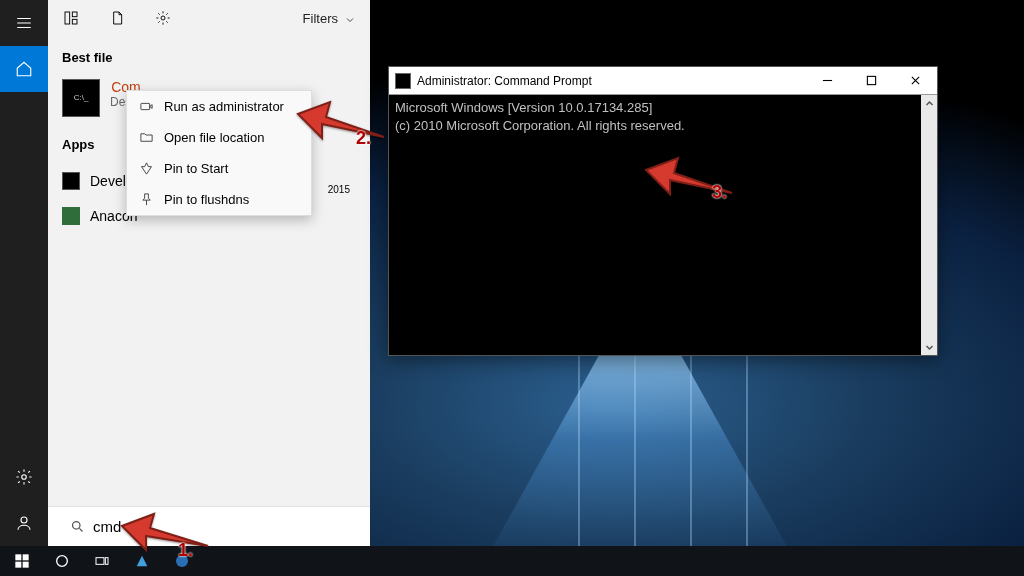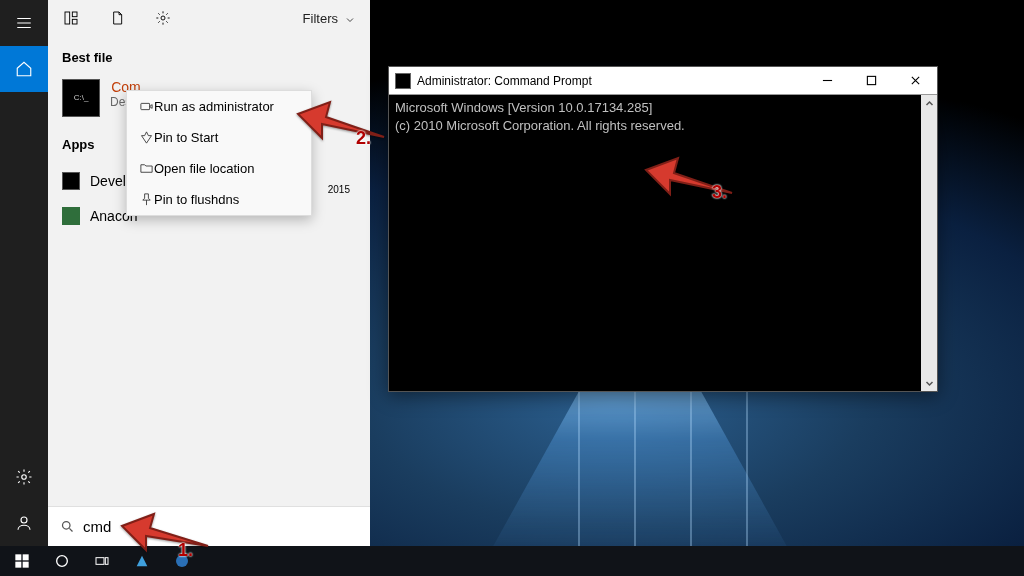--- a/index.html
+++ b/index.html
@@ -39,39 +39,39 @@
   .result-row .ttl { font-size:14px; color:#c2410c;text-align:right; }
   .result-row .sub { font-size:12px; color:#6a6a6a; }
   .apps-row { display:flex; align-items:center; gap:10px; padding:6px 0; font-size:14px; }
   .apps-row .year { margin-left:auto; padding-right:12px; font-size:10px;margin-top:18px; }
   .mini-ico { width:18px; height:18px; background:#000; border:1px solid #555; }
 
   .ctx-menu {
     position:absolute; left:126px; top:90px; width:186px; background:#f9f9f9;
     box-shadow:0 4px 12px rgba(0,0,0,.25); border:1px solid #ddd; font-size:13px;
   }
-  .ctx-item { display:flex; align-items:center; gap:0; padding:8px 12px; }
+  .ctx-item { display:flex; align-items:center; gap:10px; padding:8px 12px; }
   .ctx-item svg { width:15px; height:15px; stroke:#333; fill:none; stroke-width:1.4; }
 
   .search-box {
     position:absolute; left:48px; bottom:30px; width:322px; height:40px; background:#fff;
-    display:flex; align-items:center; padding:0 12px; gap:8px; border-top:1px solid #e0e0e0;
+    display:flex; align-items:center; padding:0 22px; gap:8px; border-top:1px solid #e0e0e0;
   }
   .search-box svg { width:15px; height:15px; stroke:#555; fill:none; stroke-width:2; }
   .search-box .q { font-size:15px; color:#000; }
 
   .taskbar {
     position:absolute; left:0; right:0; bottom:0; height:30px; background:#101318;
     display:flex; align-items:center; gap:16px; padding-left:10px; color:#fff;
   }
   .taskbar svg { width:16px; height:16px; fill:#fff; }
   .tb-icon { display:flex; align-items:center; justify-content:center; width:24px; height:30px; }
 
   .cmd-window {
-    position:absolute; left:388px; top:66px; width:550px; height:326px;
+    position:absolute; left:388px; top:66px; width:550px; height:290px;
     background:#000; border:1px solid #555; display:flex; flex-direction:column;
     box-shadow:0 4px 18px rgba(0,0,0,.45);
   }
   .cmd-title {
     height:28px; background:#fff; color:#000; display:flex; align-items:center; font-size:12px;
     padding-left:6px; border-bottom:1px solid #999;
   }
   .cmd-title .titlebar-ico { width:16px;height:16px;background:#000;border:1px solid #666;margin-right:6px; }
   .cmd-title .ctl { margin-left:auto; display:flex; }
   .cmd-title .cbtn { width:44px; height:28px; display:flex;align-items:center;justify-content:center; }
@@ -175,29 +175,29 @@
 <div class="ctx-menu">
   <div class="ctx-item">
     <svg viewBox="0 0 24 24">
         <rect x="3" y="7" width="14" height="10" rx="1"></rect>
         <path d="M21 9l-4 3 4 3z"></path>
       </svg>
     <span>Run as administrator</span>
   </div>
   <div class="ctx-item">
     <svg viewBox="0 0 24 24">
+        <path d="M3 6h6l2 2h10v10H3z"></path>
+      </svg>
+    <span>Open file location</span>
+  </div>
+  <div class="ctx-item">
+    <svg viewBox="0 0 24 24">
         <path d="M12 3l3 6h5l-8 12-8-12h5z"></path>
       </svg>
     <span>Pin to Start</span>
-  </div>
-  <div class="ctx-item">
-    <svg viewBox="0 0 24 24">
-        <path d="M3 6h6l2 2h10v10H3z"></path>
-      </svg>
-    <span>Open file location</span>
   </div>
   <div class="ctx-item">
     <svg viewBox="0 0 24 24">
         <path d="M9 3h6v7l3 3H6l3-3zM12 13v8"></path>
       </svg>
     <span>Pin to flushdns</span>
   </div>
 </div>
 
 <div class="search-box">

